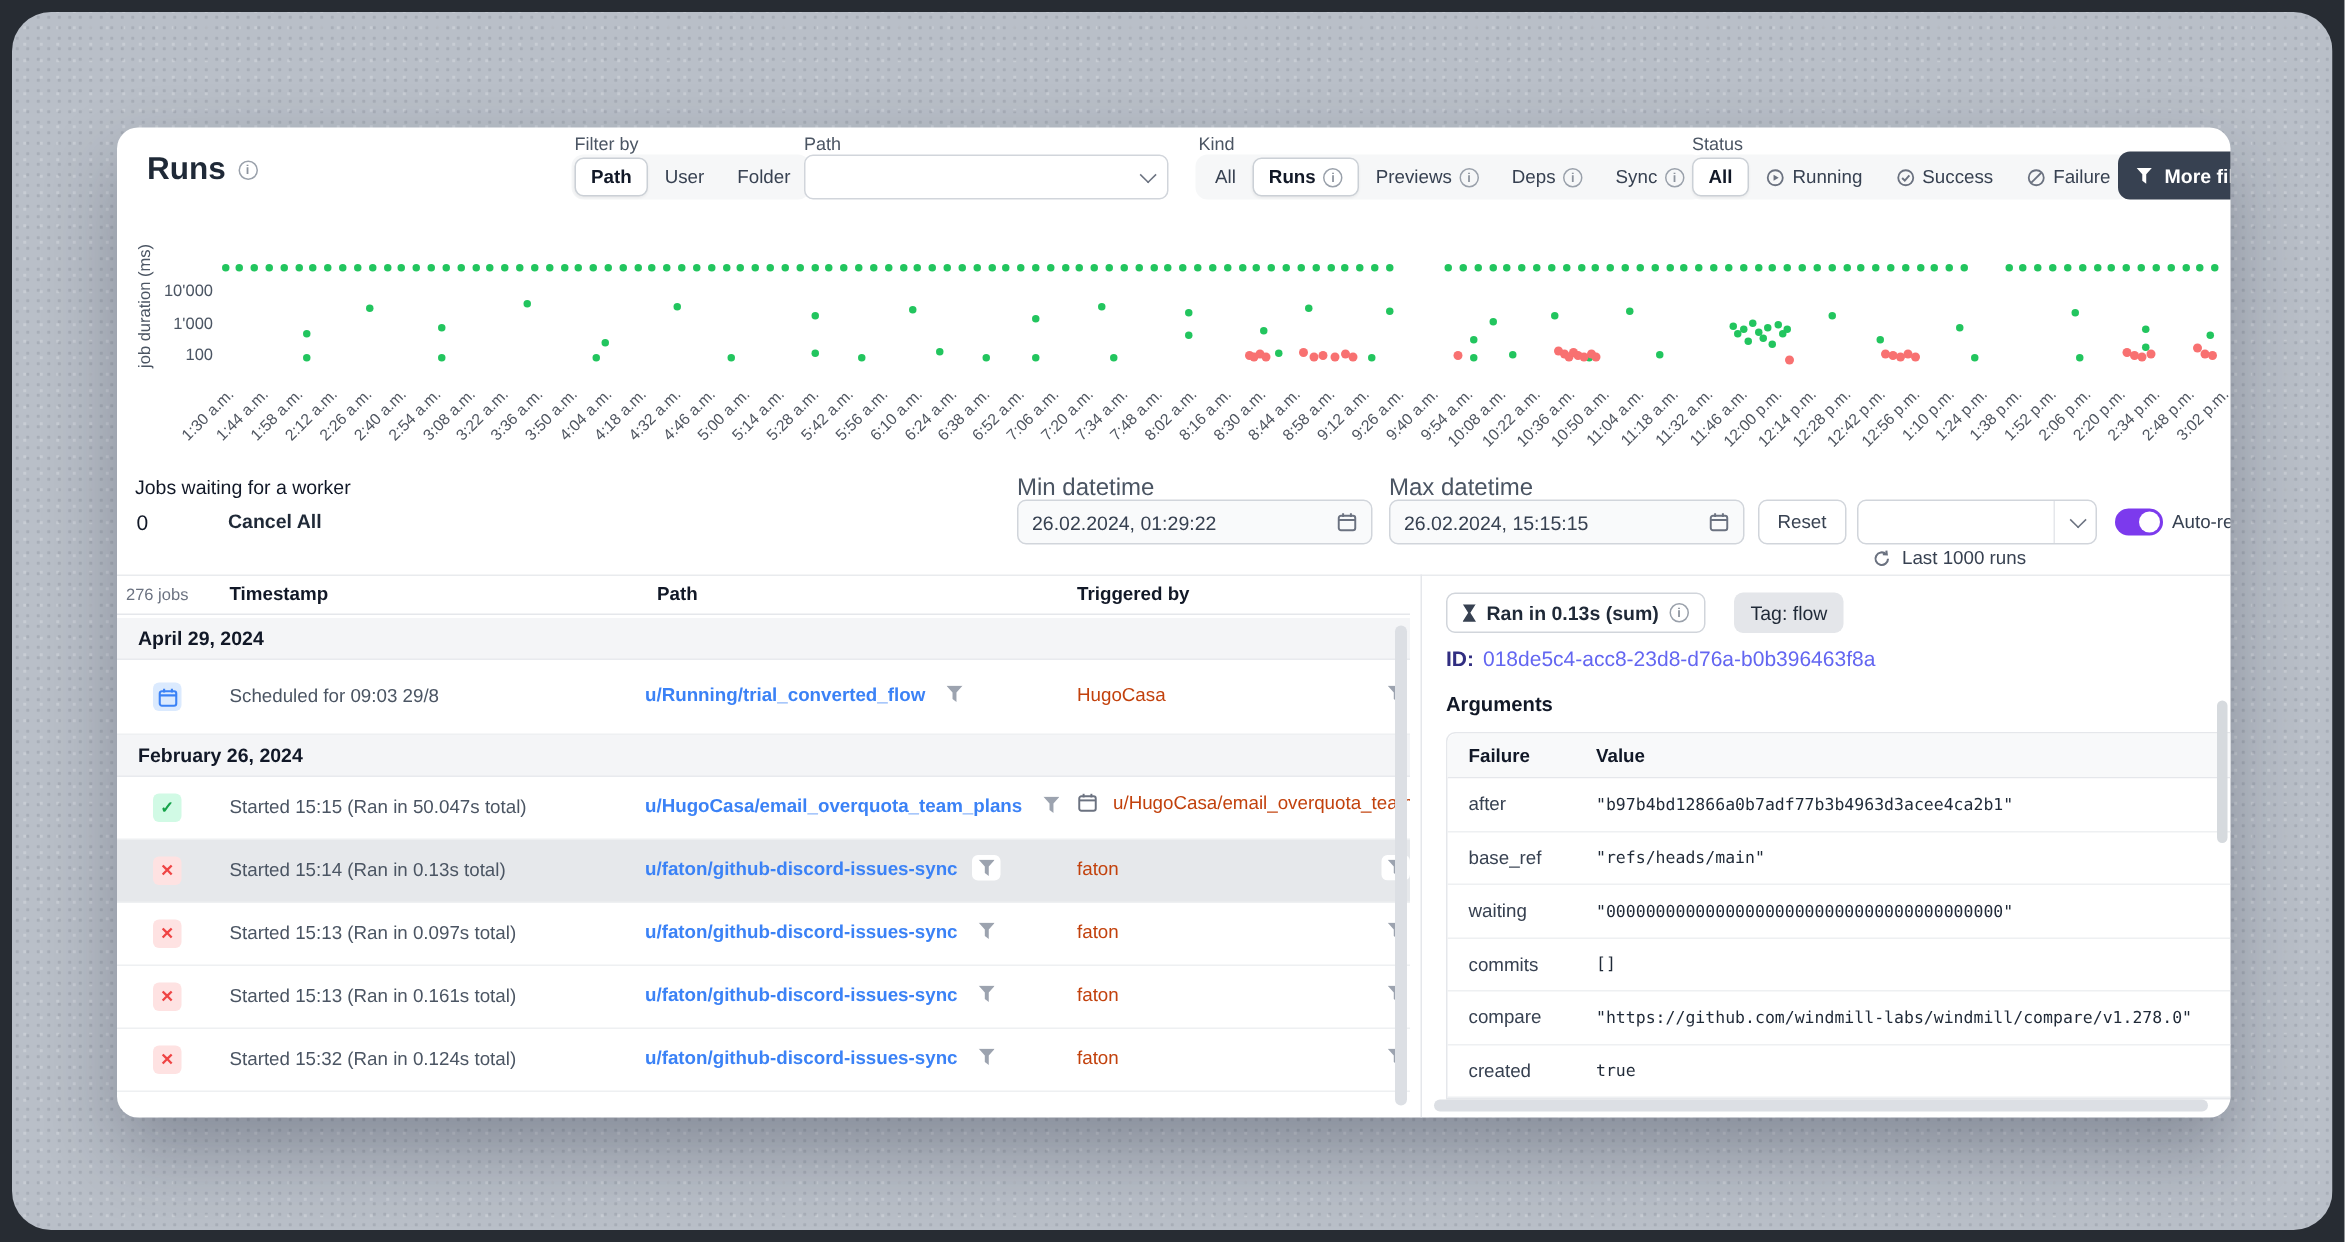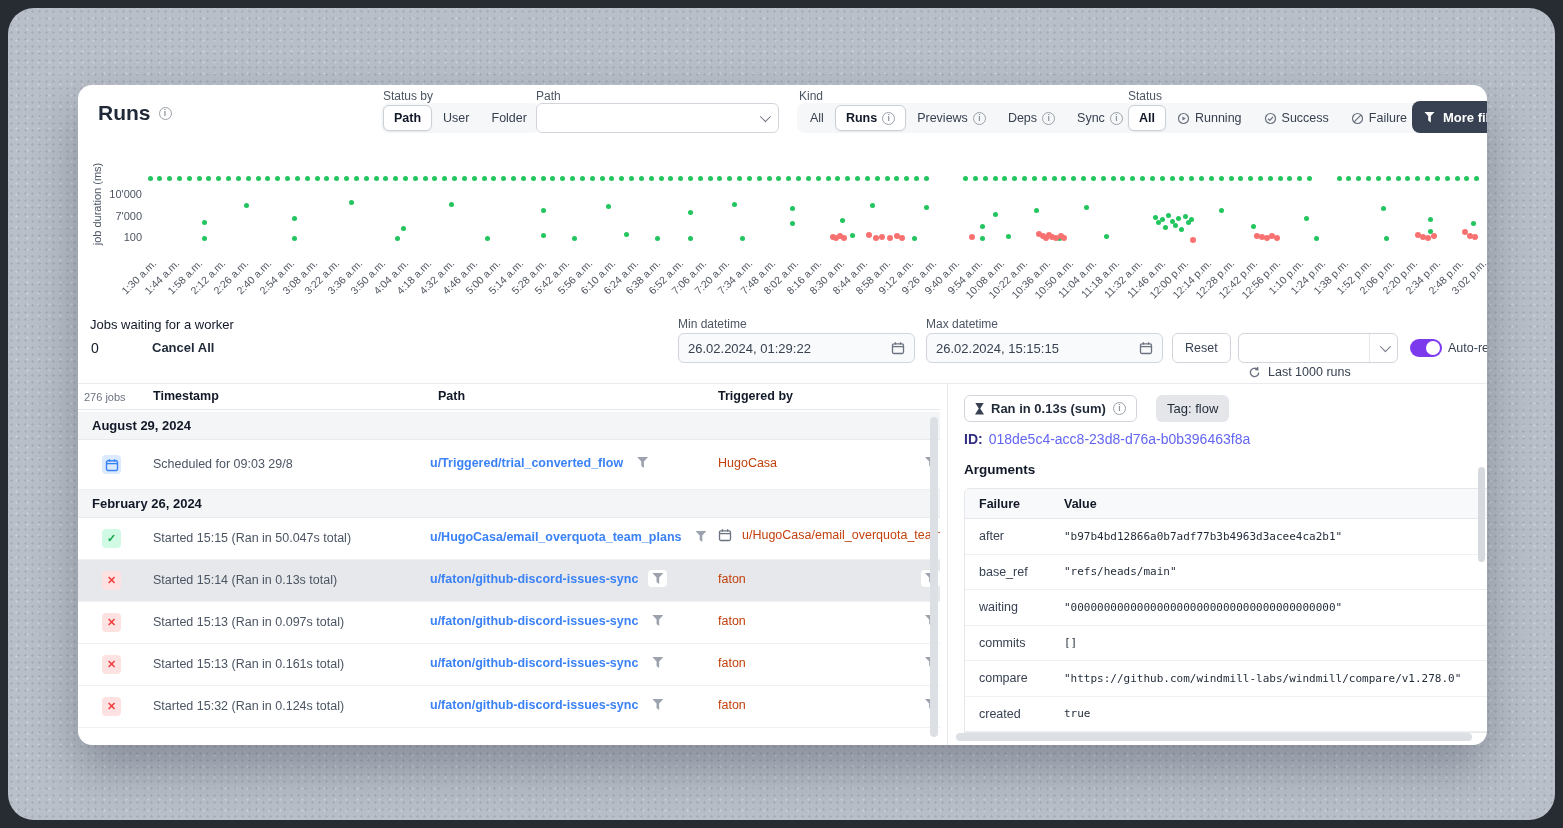--- a/index.html
+++ b/index.html
@@ -30,21 +30,21 @@
   
   #chart-layer { position:absolute; inset:0; pointer-events:none; }
   .ylab { position:absolute; left:-51px; top:113px; width:140px; text-align:center; font-size:11px; color:#4b5563; transform:rotate(-90deg); }
   .ytick { position:absolute; left:0; width:64px; text-align:right; font-size:11px; color:#4b5563; }
   .xtick { position:absolute; width:110px; text-align:right; font-size:10.5px; color:#4f5560; transform:rotate(-45deg); transform-origin:100% 0; }
   .dot { position:absolute; border-radius:50%; pointer-events:auto; }
   .dot.success { width:5px; height:5px; }
   .dot.failure { width:6px; height:6px; }
 
   
-  .tb-label { position:absolute; font-size:12px; font-weight:500; color:#4b5563; }
+  .tb-label { position:absolute; font-size:16px; font-weight:500; color:#4b5563; }
   .jobs-waiting { position:absolute; left:12px; top:232px; font-size:13px; color:#111827; }
   .jobs-count0 { position:absolute; left:13px; top:255px; font-size:14px; color:#111827; }
   .cancel-all { position:absolute; left:74px; top:255px; font-size:13px; font-weight:700; color:#1f2937; cursor:pointer; }
   .dt-input { position:absolute; top:248px; width:237px; height:30px; border:1px solid #d1d5db; border-radius:6px; background:#f9fafb; display:flex; align-items:center; justify-content:space-between; padding:0 9px; font-size:13px; color:#374151; }
   .btn { position:absolute; top:248px; height:30px; border:1px solid #d1d5db; border-radius:6px; background:#fff; display:flex; align-items:center; gap:7px; padding:0 12px; font-size:12.5px; font-weight:500; color:#374151; cursor:pointer; }
   .split-btn { position:absolute; left:1160px; top:248px; width:160px; height:30px; border:1px solid #d1d5db; border-radius:6px; background:#fff; display:flex; align-items:center; }
   .split-main { flex:1; display:flex; align-items:center; gap:7px; padding:0 9px; font-size:12.5px; font-weight:500; color:#374151; cursor:pointer; white-space:nowrap;margin-top:48px; }
   .split-chev { width:28px; height:100%; border-left:1px solid #e5e7eb; display:flex; align-items:center; justify-content:center; cursor:pointer; }
   .toggle { position:absolute; left:1332px; top:254px; width:32px; height:18px; border-radius:9px; background:#7c3aed; cursor:pointer; }
   .toggle::after { content:""; position:absolute; right:2px; top:2px; width:14px; height:14px; border-radius:50%; background:#fff; }
@@ -96,21 +96,21 @@
 </head>
 <body>
 
 <div class="desk"></div>
 
 <div class="card">
 
   <div id="chart-layer">
     <div class="ylab">job duration (ms)</div>
   <div class="ytick" style="top: 103px;">10'000</div>
-      <div class="ytick" style="top: 124.5px;">7'000</div>
+      <div class="ytick" style="top: 124.5px;">1'000</div>
       <div class="ytick" style="top: 146px;">100</div>
       <div class="xtick" style="left: -38px; top: 172px;">1:30 a.m.</div>
       <div class="xtick" style="left: -15.0694px; top: 172px;">1:44 a.m.</div>
       <div class="xtick" style="left: 7.8612px; top: 172px;">1:58 a.m.</div>
       <div class="xtick" style="left: 30.7918px; top: 172px;">2:12 a.m.</div>
       <div class="xtick" style="left: 53.7224px; top: 172px;">2:26 a.m.</div>
       <div class="xtick" style="left: 76.653px; top: 172px;">2:40 a.m.</div>
       <div class="xtick" style="left: 99.5836px; top: 172px;">2:54 a.m.</div>
       <div class="xtick" style="left: 122.514px; top: 172px;">3:08 a.m.</div>
       <div class="xtick" style="left: 145.445px; top: 172px;">3:22 a.m.</div>
@@ -383,21 +383,21 @@
       <div class="dot failure" style="left: 1384.23px; top: 143.528px; background: rgb(248, 113, 113);"></div>
       <div class="dot failure" style="left: 1389.15px; top: 147.55px; background: rgb(248, 113, 113);"></div>
       <div class="dot failure" style="left: 1394.06px; top: 149.11px; background: rgb(248, 113, 113);"></div>
     </div>
 
   <div class="page-title">
     <span>Runs</span>
     <span class="info-dot"></span>
   </div>
 
-  <div class="h-label" style="left:305px">Status by</div>
+  <div class="h-label" style="left:305px">Filter by</div>
   <div class="seg" style="left:303px">
     <div class="chip sel">
         <span>Path</span>
       </div>
     <div class="chip">
         <span>User</span>
       </div>
     <div class="chip">
         <span>Folder</span>
       </div>
@@ -514,34 +514,34 @@
   <div class="main-top-line"></div>
 
   <div class="runs-panel">
     <div class="runs-head">
       <div class="jobs-n">276 jobs</div>
       <div class="col-h" style="left:75px">Timestamp</div>
       <div class="col-h" style="left:360px">Path</div>
       <div class="col-h" style="left:640px">Triggered by</div>
     </div>
 
-    <div class="grp" style="top:29px">August 29, 2024</div>
+    <div class="grp" style="top:29px">April 29, 2024</div>
 
     <div class="row" style="top:57px;height:50px">
       <span class="badge scheduled" style="top:15px">
         <svg class="cal-icon" viewBox="0 0 14 14">
             <rect x="1.5" y="2.8" width="11" height="9.7" rx="1.5" fill="none" stroke="currentColor" stroke-width="1.4"></rect>
             <line x1="1.5" y1="5.6" x2="12.5" y2="5.6" stroke="currentColor" stroke-width="1.4"></line>
             <line x1="4.4" y1="1.2" x2="4.4" y2="3.6" stroke="currentColor" stroke-width="1.4"></line>
             <line x1="9.6" y1="1.2" x2="9.6" y2="3.6" stroke="currentColor" stroke-width="1.4"></line>
           </svg>
       </span>
       <span class="cell-ts" style="top:17px">Scheduled for 09:03 29/8</span>
       <span class="cell-path" style="top:14px">
-        <span class="lnk">u/Triggered/trial_converted_flow</span>
+        <span class="lnk">u/Running/trial_converted_flow</span>
         <span class="fwrap">
             <span class="funnel"></span>
           </span>
       </span>
       <span class="cell-trig" style="top:14px">
         <span>HugoCasa</span>
         <span class="fwrap">
             <span class="funnel"></span>
           </span>
       </span>

